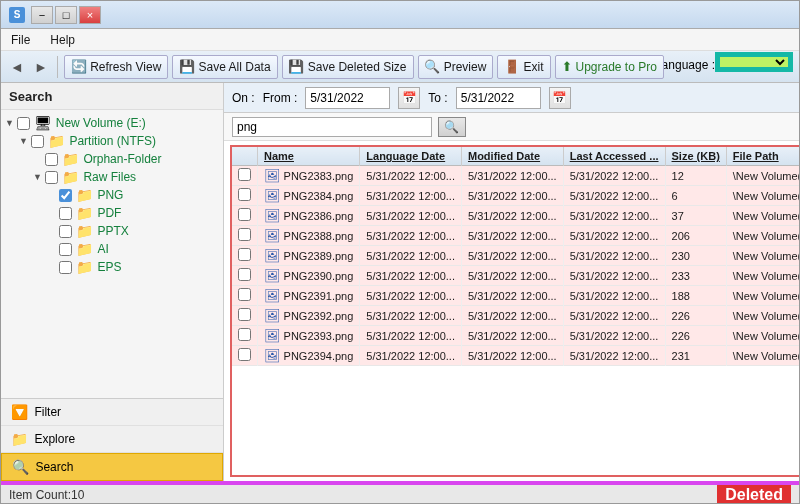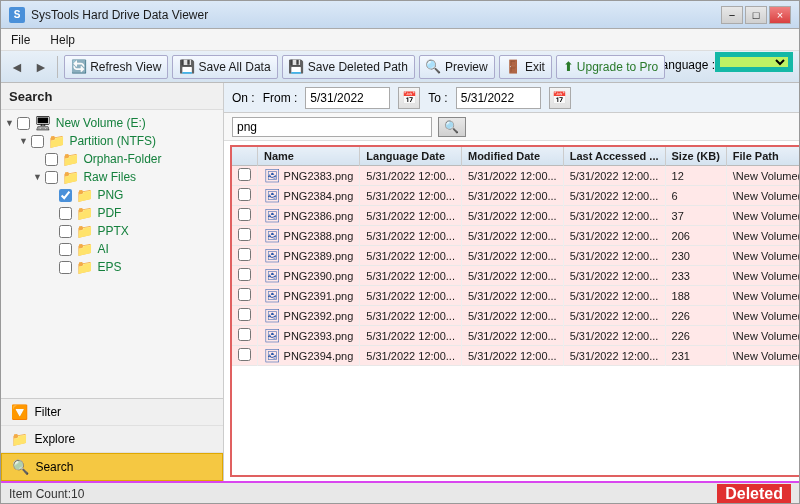--- a/index.html
+++ b/index.html
@@ -183,61 +183,61 @@
       border-bottom: 1px solid #bbb;
     }
     th {
       padding: 3px 6px;
       text-align: left;
       font-size: 11px;
       font-weight: bold;
       color: #1a1a1a;
       border-right: 1px solid #ccc;
       white-space: nowrap;
+      text-decoration: underline;
     }
     th:first-child { width: 22px; }
     tbody tr { border-bottom: 1px solid #e8e8e8; }
     tbody tr.highlighted { background: #ffe8e8; }
     td {
       padding: 2px 6px;
       font-size: 11px;
       color: #1a1a1a;
       border-right: 1px solid #eee;
       white-space: nowrap;
       overflow: hidden;
       text-overflow: ellipsis;
       max-width: 120px;
     }
     td:first-child { width: 22px; }
 
     
     .status-bar {
       height: 24px;
       background: #e8e8e8;
-      border-top: 2px solid #d946ef;
+      border-top: 4px solid #d946ef;
       display: flex;
       align-items: center;
       padding: 0 8px;
       justify-content: space-between;
     }
     .status-text { font-size: 12px; color: #333; }
     .deleted-badge {
       background: #e03030;
       color: white;
       padding: 1px 8px;
       font-size: 16px;
       font-weight: bold;
     }
   </style>
 </head>
 <body>
 
 <div class="title-bar">
   <div class="title-bar-icon">S</div>
-  <span class="title-text">SysTools Hard Drive Data Viewer</span>
   <div class="title-controls">
     <button class="title-btn">−</button>
     <button class="title-btn">□</button>
     <button class="title-btn close">×</button>
   </div>
 </div>
 
 <div class="menu-bar">
   <span class="menu-item">File</span>
   <span class="menu-item">Help</span>
@@ -256,21 +256,21 @@
   <button class="tb-btn">
     <span class="tb-icon">🔄</span>
     <span>Refresh View</span>
   </button>
   <button class="tb-btn">
     <span class="tb-icon">💾</span>
     <span>Save All Data</span>
   </button>
   <button class="tb-btn">
     <span class="tb-icon">💾</span>
-    <span>Save Deleted Path</span>
+    <span>Save Deleted Size</span>
   </button>
   <button class="tb-btn">
     <span class="tb-icon">🔍</span>
     <span>Preview</span>
   </button>
   <button class="tb-btn">
     <span class="tb-icon">🚪</span>
     <span>Exit</span>
   </button>
   <button class="tb-btn" style="color:#2a7a2a;">

